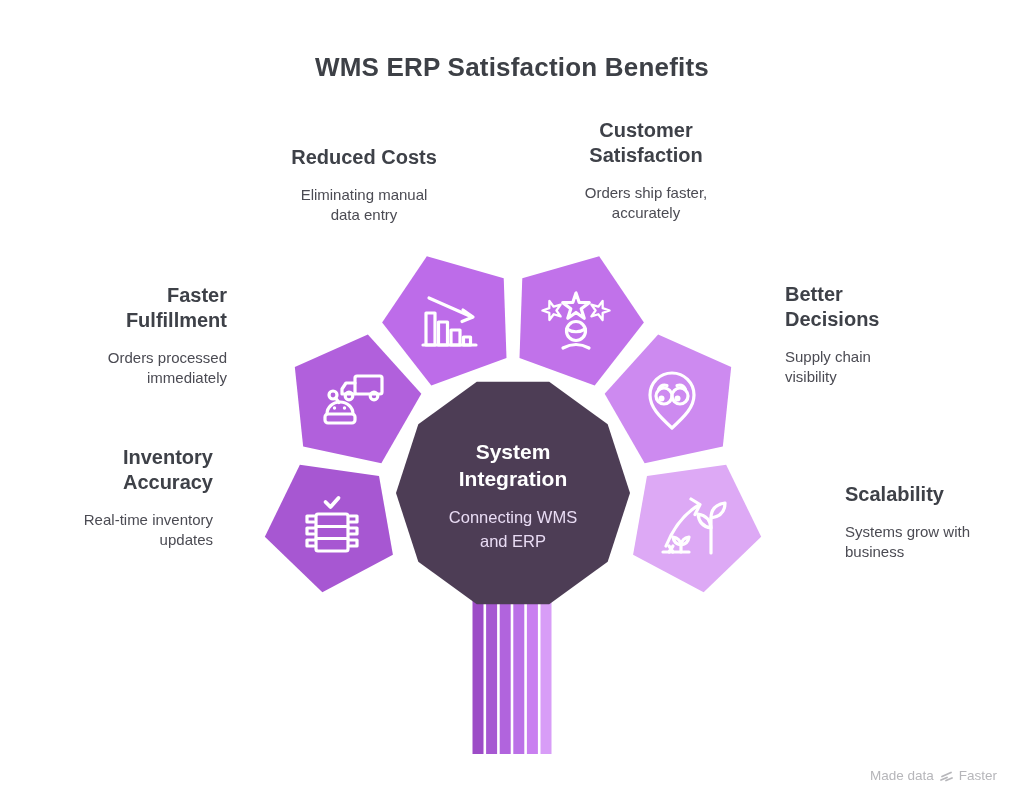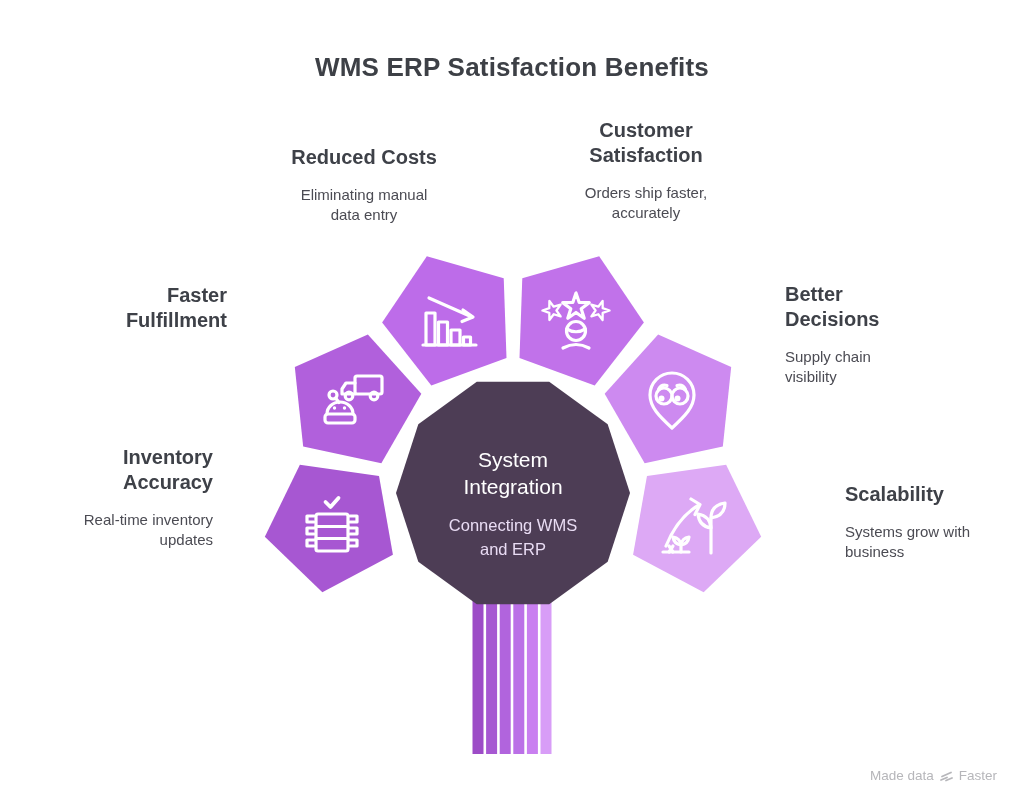--- a/index.html
+++ b/index.html
@@ -27,21 +27,21 @@
     color:#4b4b53;white-space:pre-line;
   }
   .align-c{text-align:center;}
   .align-r{text-align:right;}
   .align-l{text-align:left;}
   .center-label{
     position:absolute;left:413px;top:438px;width:200px;
     text-align:center;
   }
   .center-label h2{
-    margin:8px;font-size:21px;line-height:27px;font-weight:400;
+    margin:0;font-size:21px;line-height:27px;font-weight:700;
     color:#ffffff;white-space:pre-line;
   }
   .center-label p{
     margin:13px 0 0 0;font-size:16.5px;line-height:24px;
     color:#e9dcf4;white-space:pre-line;
   }
   .watermark{
     position:absolute;right:27px;top:768px;
     display:flex;align-items:center;gap:5px;
     font-size:13.5px;color:#b6b6ba;
@@ -164,20 +164,22 @@
 
   <div class="label align-c" style="left:264px;top:145px;width:200px;">
     <h2>Reduced Costs</h2>
     <p>Eliminating manual
 data entry</p>
   </div>
 
   <div class="label align-r" style="right:797px;top:283px;width:200px;">
     <h2>Faster
 Fulfillment</h2>
+    <p>Orders processed
+immediately</p>
   </div>
 
   <div class="label align-l" style="left:785px;top:282px;width:190px;">
     <h2>Better
 Decisions</h2>
     <p>Supply chain
 visibility</p>
   </div>
 
   <div class="label align-r" style="right:811px;top:445px;width:200px;">

